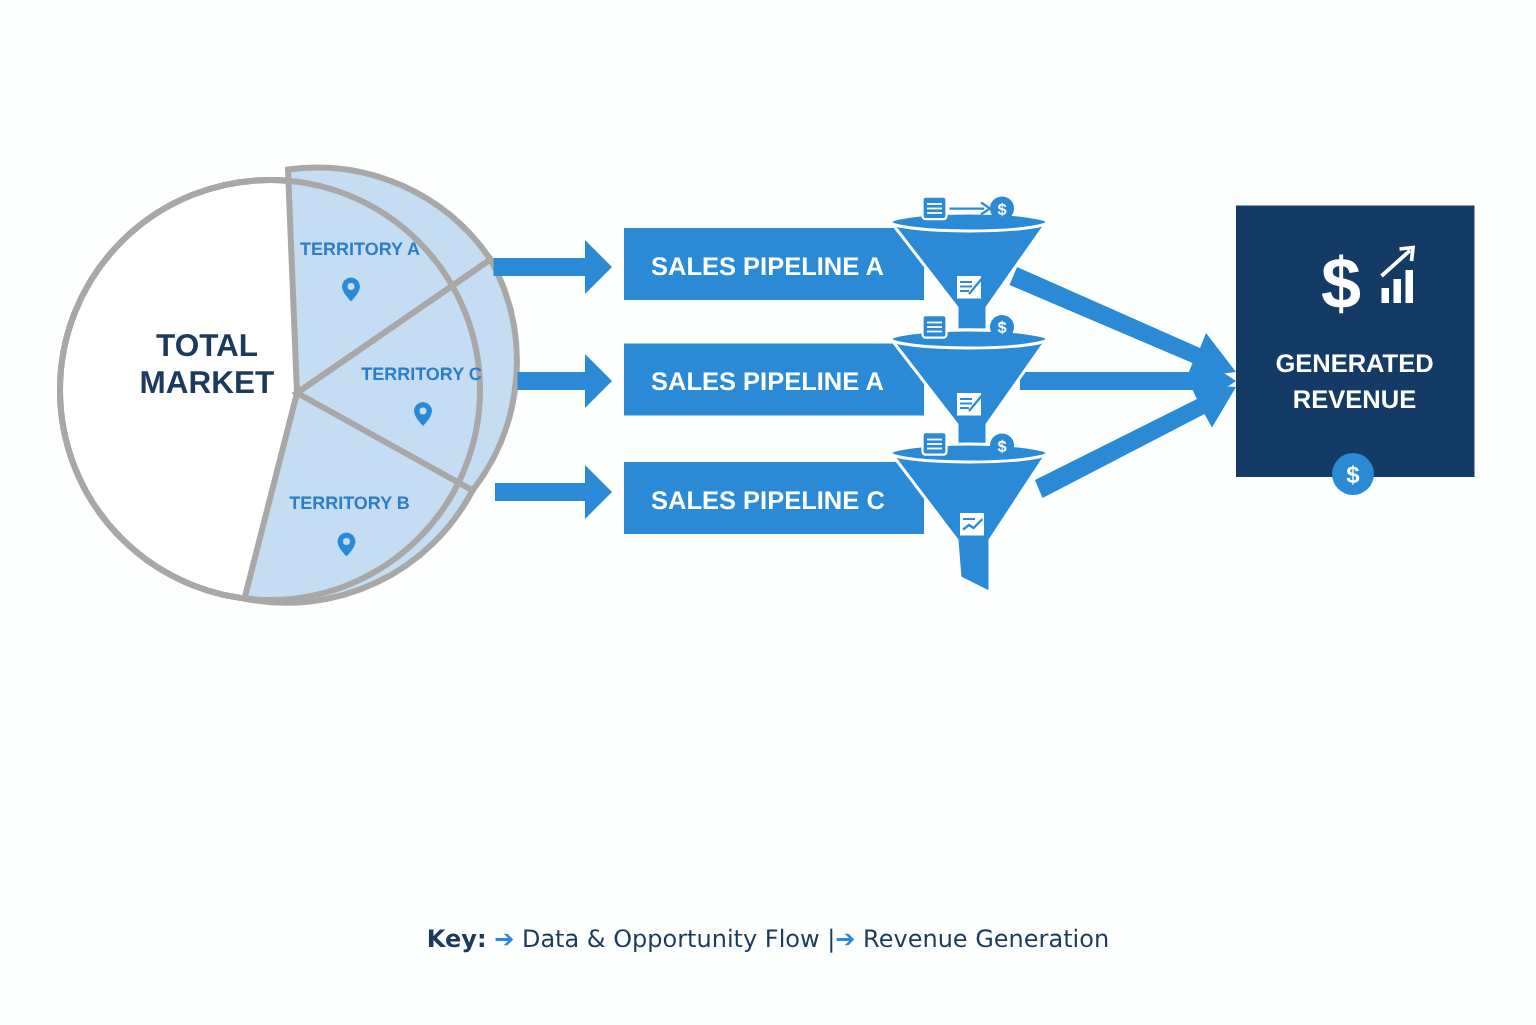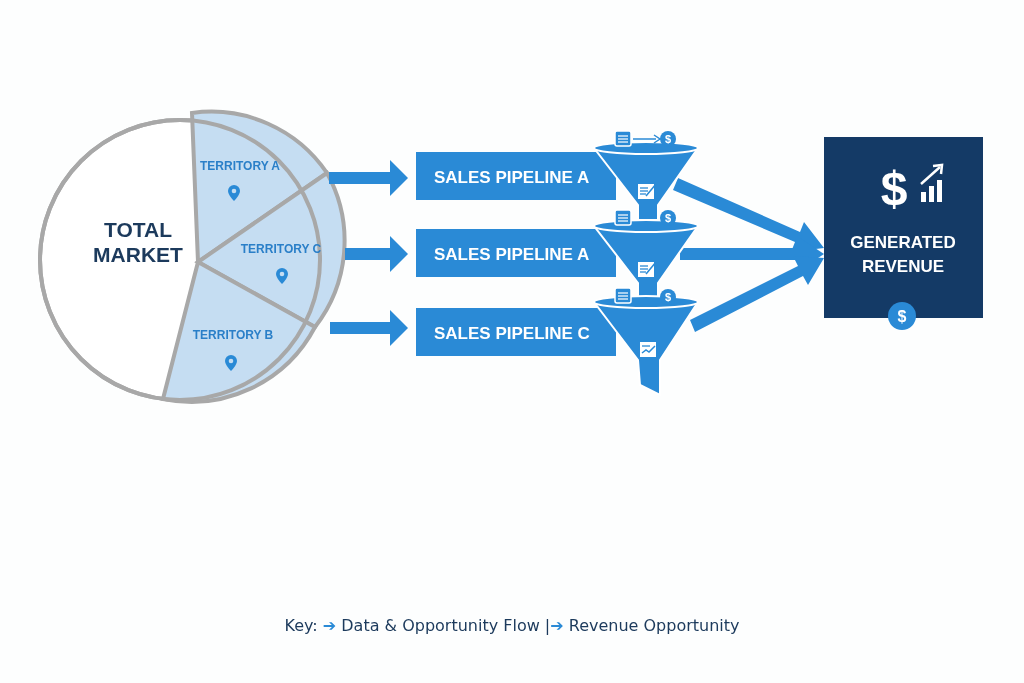--- a/index.html
+++ b/index.html
@@ -2,21 +2,21 @@
 <html><head>
 <meta charset="utf-8">
 <style>
   html, body { margin:0; padding:0; }
   body { width:1024px; height:683px; background:#fdfefe; position:relative; overflow:hidden;
          font-family:"Liberation Sans", "DejaVu Sans", sans-serif; }
   #diagram { position:absolute; left:0; top:0; }
   .lbl { font-family:"Liberation Sans", "DejaVu Sans", sans-serif; font-weight:bold; }
   .key { position:absolute; left:0; width:1024px; top:616px; text-align:center;
          font-size:16px; color:#1c3a5c; font-family:"DejaVu Sans", sans-serif; }
-  .key b { font-weight:normal; }
+  .key b { font-weight:bold; }
   .key .arr { color:#2a8ad6; font-weight:bold; }
 </style>
 </head>
 <body>
 
 <svg id="diagram" width="1024" height="683" viewBox="0 0 1024 683">
 
   <g>
     <circle cx="180" cy="260" r="140" fill="#ffffff" stroke="#a8a8a8" stroke-width="4"></circle>
 
@@ -159,14 +159,14 @@
     <circle cx="902" cy="316" r="14" fill="#2a8ad6"></circle>
     <text x="902" y="322" text-anchor="middle" font-size="16" fill="#fff" class="lbl">$</text>
   </g>
 </svg>
 
 <div class="key">
   <b>Key:</b>
   <span class="arr">➔</span>
   <span>Data &amp; Opportunity Flow</span>
   <span>|</span><span class="arr">➔</span>
-  <span>Revenue Opportunity</span>
+  <span>Revenue Generation</span>
 </div>
 
 </body></html>

